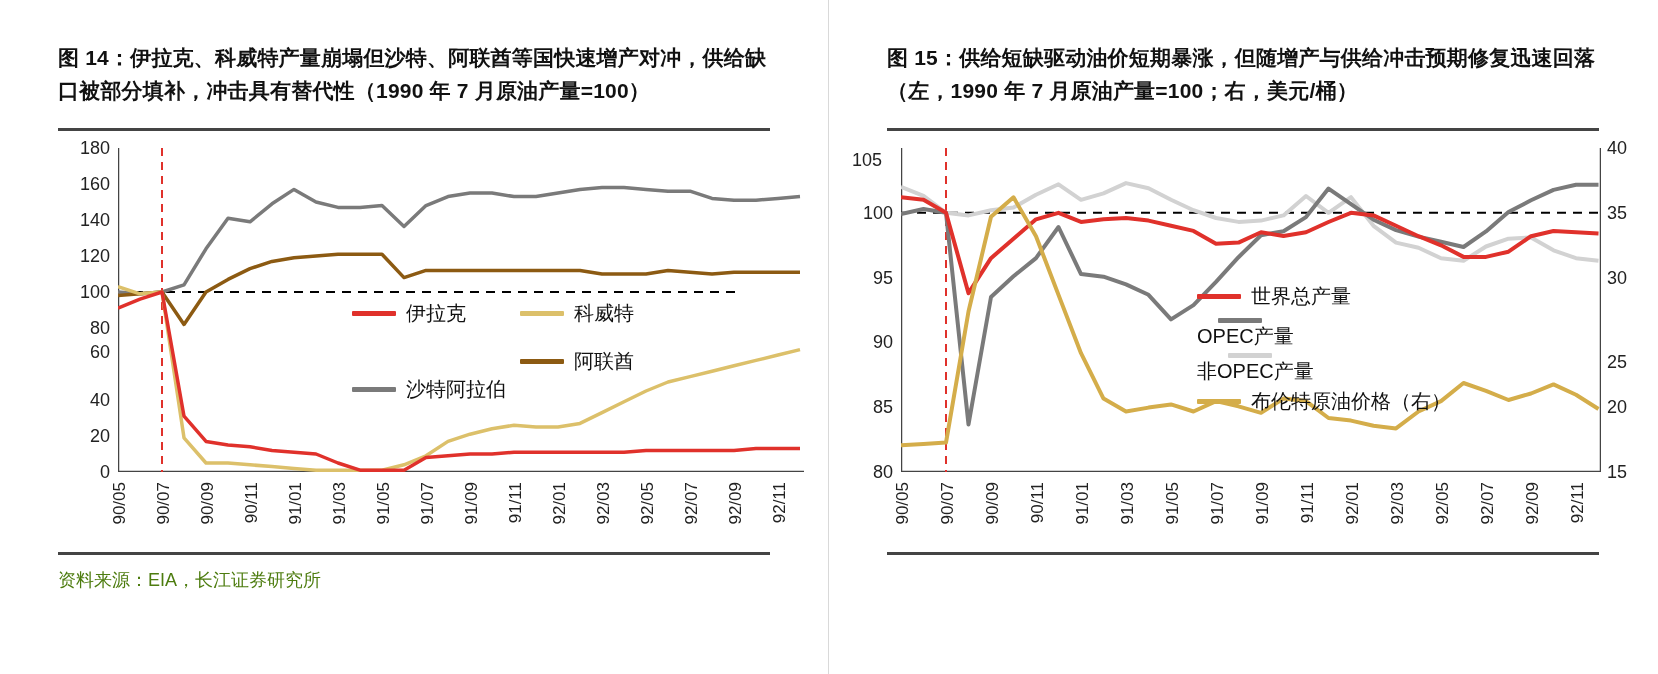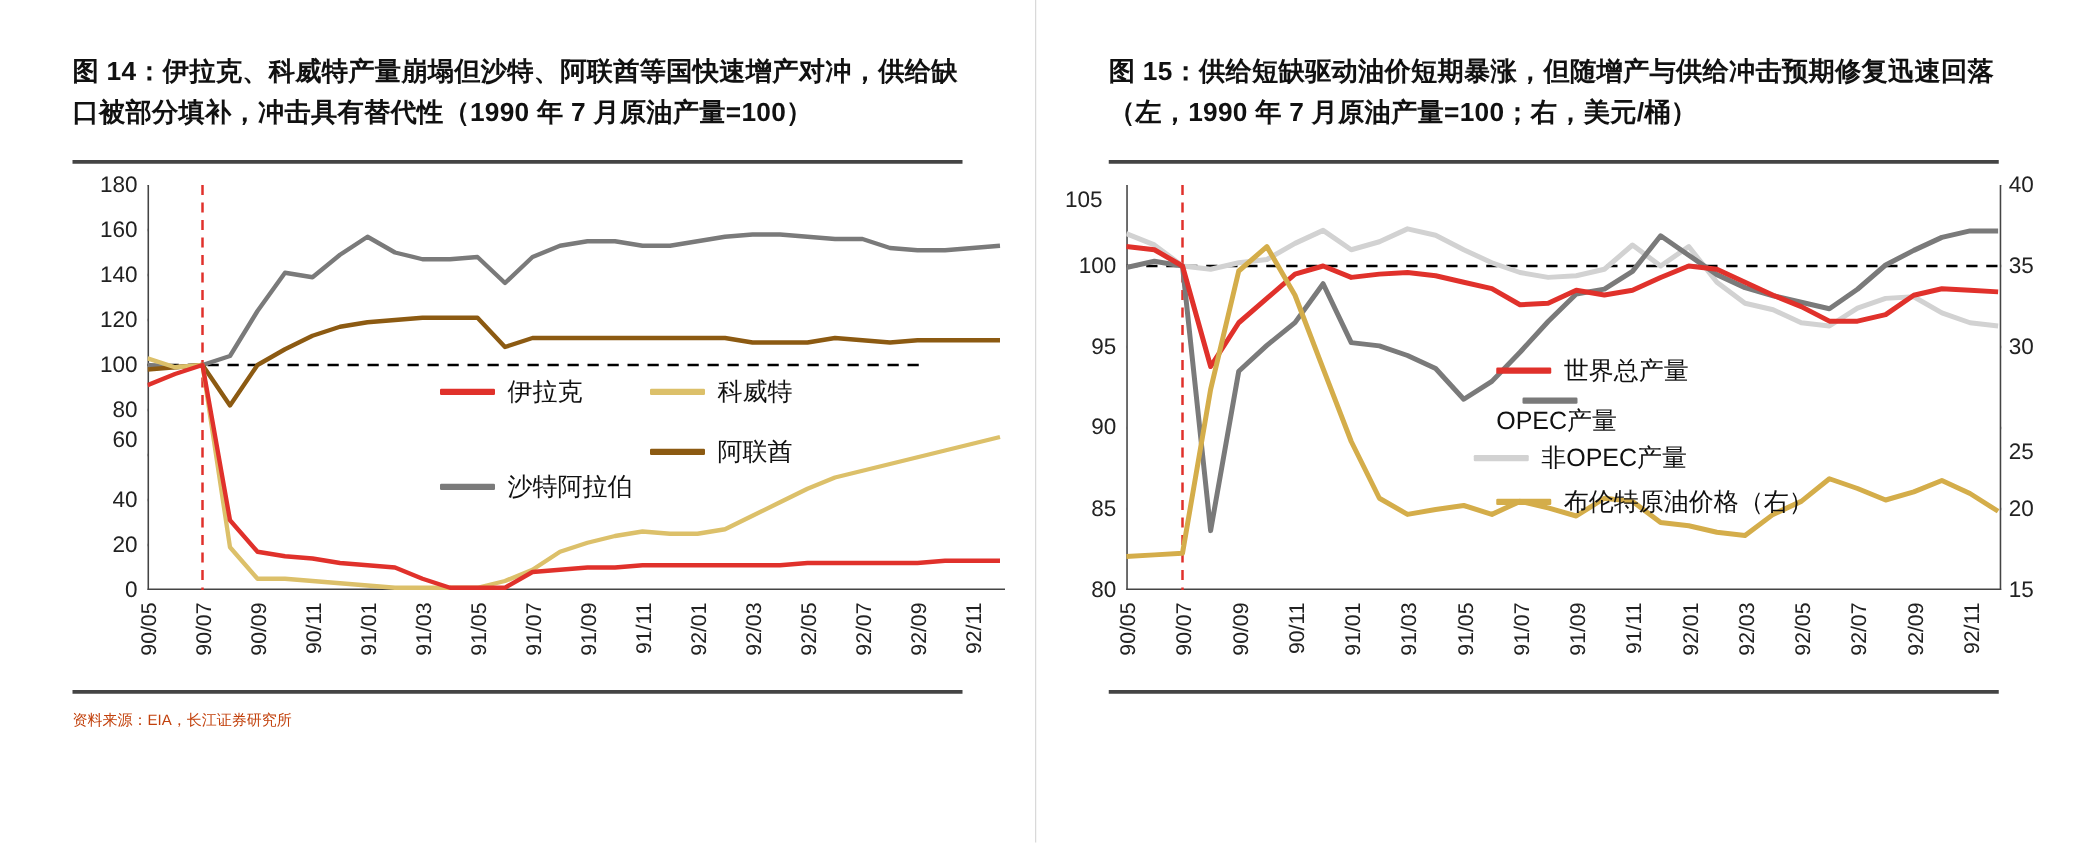--- a/index.html
+++ b/index.html
@@ -16,21 +16,21 @@
   .divider{position:absolute;left:828px;top:0;width:1px;height:674px;background:#d9d9d9;}
   .title{
     position:absolute;left:58px;top:42px;width:710px;
     font-size:21px;line-height:1.55;font-weight:bold;color:#111;
     letter-spacing:0.2px;
   }
   .panel-right .title{left:58px;width:720px;}
   .rule-top{position:absolute;left:58px;width:712px;height:2.5px;background:#444;top:128px;}
   .rule-bottom{position:absolute;left:58px;width:712px;height:2.5px;background:#444;top:552px;}
   .source{
-    position:absolute;left:58px;top:568px;font-size:12px;color:#c2410c;
+    position:absolute;left:58px;top:568px;font-size:18px;color:#4d7c0f;
   }
   .plot{position:absolute;}
   svg{display:block;}
   .ylabel{
     position:absolute;font-size:18px;color:#222;text-align:right;
     transform:translateY(-50%);
   }
   .ylabel-r{
     position:absolute;font-size:18px;color:#222;text-align:left;
     transform:translateY(-50%);
@@ -246,21 +246,21 @@
 
     <div class="legend" style="left:0;top:0;">
       <div class="legend-item" style="left:368px;top:283px;">
         <span class="legend-line" style="background:#e0312b;"></span>
         <span class="legend-label">世界总产量</span>
       </div>
       <div class="legend-item" style="left:368px;top:318px;flex-direction:column;">
         <span class="legend-line" style="background:#7a7a7a;"></span>
         <span class="legend-label">OPEC产量</span>
       </div>
-      <div class="legend-item" style="left:350px;top:353px;">
+      <div class="legend-item" style="left:368px;top:353px;flex-direction:column;">
         <span class="legend-line" style="background:#d2d2d2;"></span>
         <span class="legend-label">非OPEC产量</span>
       </div>
       <div class="legend-item" style="left:368px;top:388px;">
         <span class="legend-line" style="background:#d4ad4a;"></span>
         <span class="legend-label">布伦特原油价格（右）</span>
       </div>
     </div>
   </div>
 

